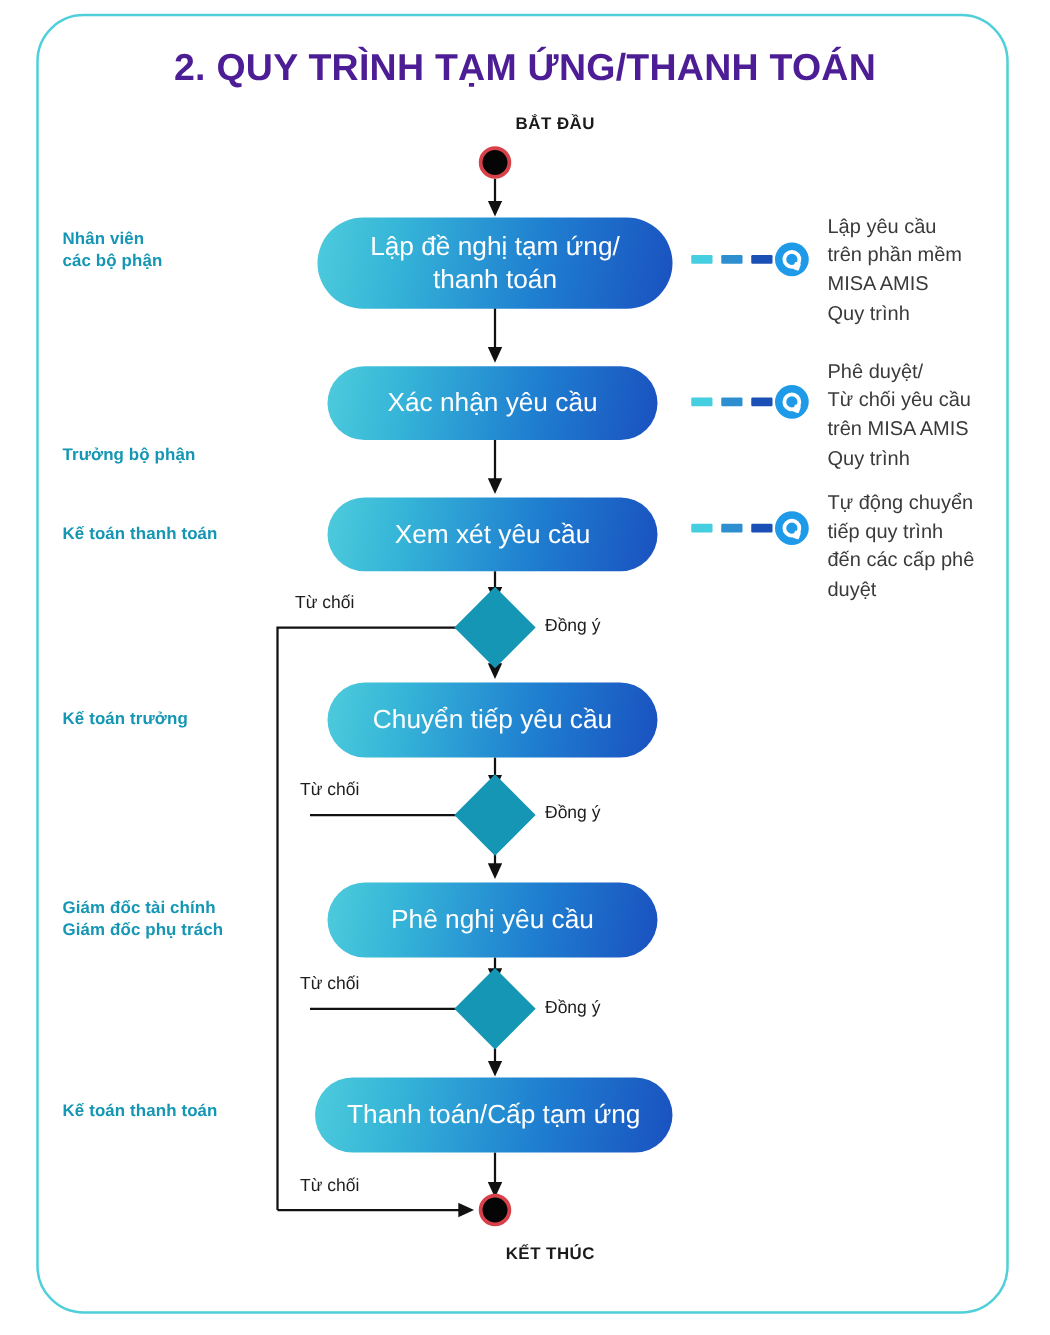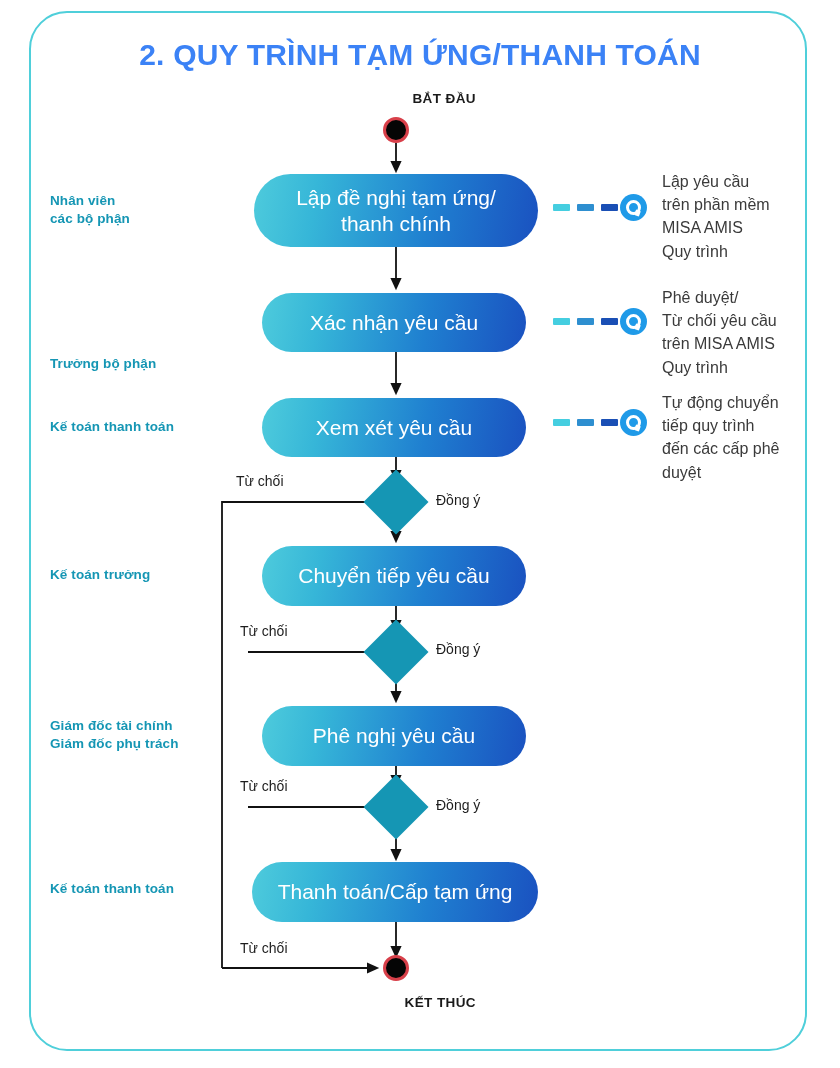--- a/index.html
+++ b/index.html
@@ -31,21 +31,21 @@
   
   .title {
     position: absolute;
     left: 0;
     top: 38px;
     width: 840px;
     text-align: center;
     font-size: 30px;
     font-weight: bold;
     letter-spacing: 0.2px;
-    color: #3b82f6;
+    color: #4c1d95;
     font-family: "Liberation Sans", sans-serif;
   }
   
   .term-label {
     position: absolute;
     text-align: right;
     font-size: 13.5px;
     font-weight: bold;
     color: #1a1a1a;
     letter-spacing: 0.4px;
@@ -203,31 +203,31 @@
 
       <polyline points="372,807 248,807"></polyline>
 
       <line x1="222" y1="968" x2="376" y2="968" marker-end="url(#arrowhead)"></line>
     </g>
   </svg>
 
   <div class="term-label" style="left:316px; top:91px; width:160px;">BẮT ĐẦU</div>
   <div class="terminator" style="left:383px; top:117px;"></div>
 
-  <div class="role-label" style="left:50px; top:192px; width:175px; white-space:pre-line;">Nhân viên
+  <div class="role-label" style="left:50px; top:182px; width:175px; white-space:pre-line;">Nhân viên
 các bộ phận</div>
   <div class="role-label" style="left:50px; top:311px; width:175px; white-space:pre-line;margin-top:44px;">Trưởng bộ phận</div>
   <div class="role-label" style="left:50px; top:418px; width:190px; white-space:pre-line;">Kế toán thanh toán</div>
   <div class="role-label" style="left:50px; top:566px; width:175px; white-space:pre-line;">Kế toán trưởng</div>
   <div class="role-label" style="left:50px; top:717px; width:200px; white-space:pre-line;">Giám đốc tài chính
 Giám đốc phụ trách</div>
   <div class="role-label" style="left:50px; top:880px; width:190px; white-space:pre-line;">Kế toán thanh toán</div>
 
   <div class="process" style="left:254px; top:174px; width:284px; height:73px; white-space:pre-line; border-radius:37px;">Lập đề nghị tạm ứng/
-thanh chính</div>
+thanh toán</div>
   <div class="process" style="left:262px; top:293px; width:264px; height:59px;">Xác nhận yêu cầu</div>
   <div class="process" style="left:262px; top:398px; width:264px; height:59px;">Xem xét yêu cầu</div>
   <div class="process" style="left:262px; top:546px; width:264px; height:60px;">Chuyển tiếp yêu cầu</div>
   <div class="process" style="left:262px; top:706px; width:264px; height:60px;">Phê nghị yêu cầu</div>
   <div class="process" style="left:252px; top:862px; width:286px; height:60px;">Thanh toán/Cấp tạm ứng</div>
 
   <div class="diamond" style="left:373px; top:479px;"></div>
   <div class="edge-label" style="left:236px; top:473px;">Từ chối</div>
   <div class="edge-label" style="left:436px; top:492px;">Đồng ý</div>
 

